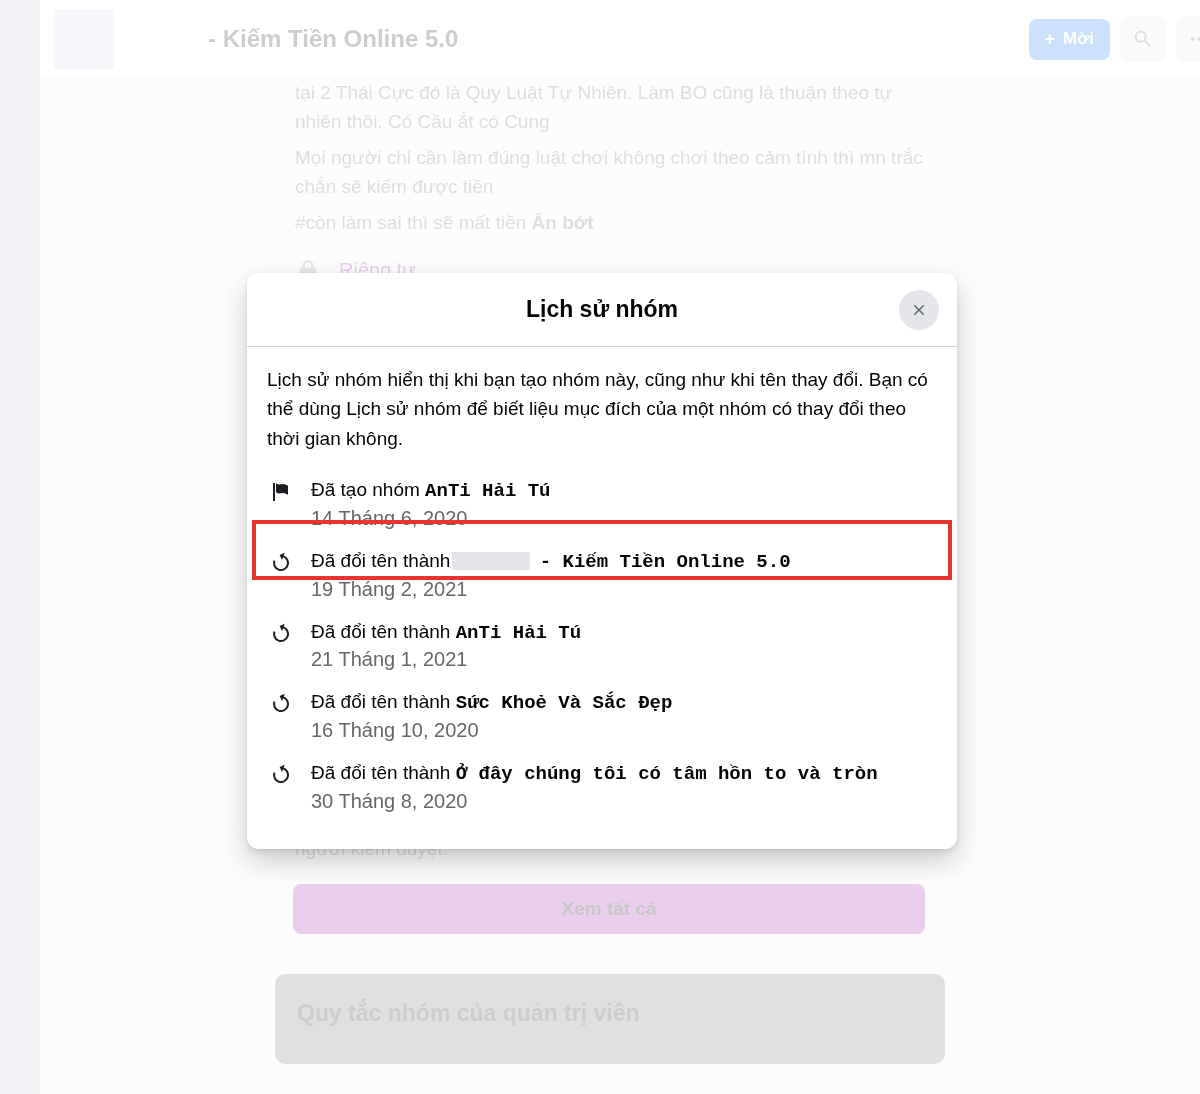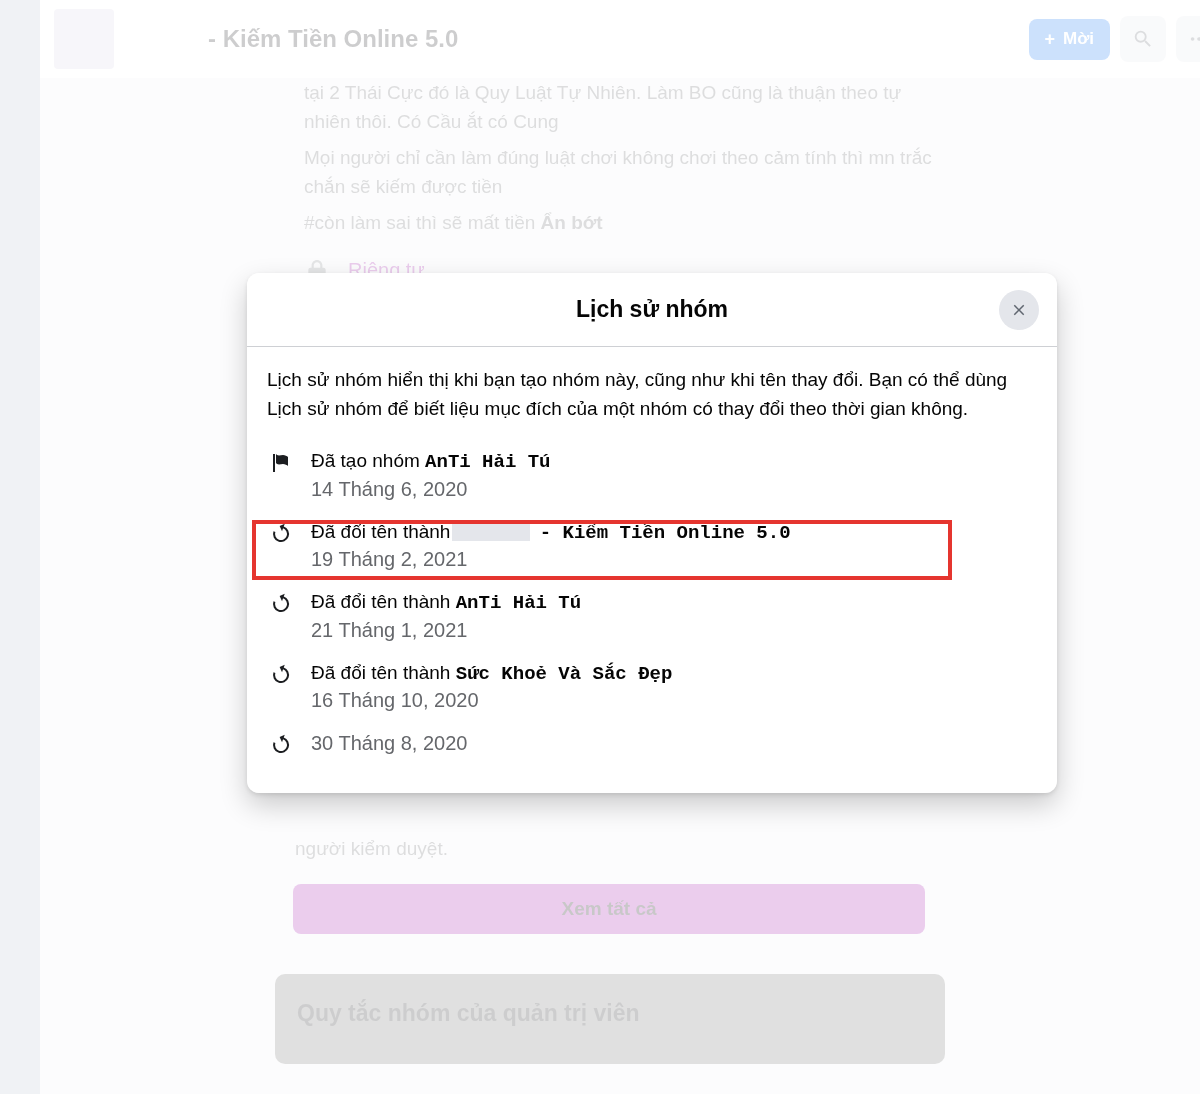--- a/index.html
+++ b/index.html
@@ -79,21 +79,21 @@
     margin-left: 10px;
     display: inline-flex;
     align-items: center;
     justify-content: center;
   }
   .icon-btn svg { fill: #606770; }
 
   
   .bg-content {
     position: absolute;
-    left: 264px;
+    left: 255px;
     top: 78px;
     width: 640px;
     z-index: 2;
     color: #65676b;
     font-size: 19px;
     line-height: 1.55;
   }
   .bg-content .p1 { margin-bottom: 6px; }
   .bg-content .p1 b { font-weight: 600; }
   .privacy-row {
@@ -147,21 +147,21 @@
     font-size: 23px;
     font-weight: 600;
     color: #1c1e21;
   }
 
   
   .modal {
     position: absolute;
     top: 273px;
     left: 207px;
-    width: 810px;
+    width: 710px;
     background: #fff;
     border-radius: 12px;
     box-shadow: 0 12px 28px rgba(0,0,0,0.2), 0 2px 4px rgba(0,0,0,0.1), inset 0 0 0 1px rgba(255,255,255,0.5);
     z-index: 10;
     padding-bottom: 24px;
   }
   .modal-header {
     height: 74px;
     display: flex;
     align-items: center;
@@ -344,20 +344,21 @@
             <div class="history-text">
               <div class="history-main"><span>Đã đổi tên thành </span><b>Sức Khoẻ Và Sắc Đẹp</b></div>
               <div class="history-date">16 Tháng 10, 2020</div>
             </div>
           </div>
           <div class="history-item">
             <div class="history-icon"><svg viewBox="0 0 24 24" width="24" height="24">
                 <path d="M12 4V1L8 5l4 4V6a6 6 0 1 1-6 6H4a8 8 0 1 0 8-8z" transform="rotate(20 12 12)"></path>
               </svg></div>
             <div class="history-text">
+              <div class="history-main"><span>Đã đổi tên thành </span><b>Ở đây chúng tôi có tâm hồn to và tròn</b></div>
               <div class="history-date">30 Tháng 8, 2020</div>
             </div>
           </div>
         </div>
     </div>
   </div>
 
   <div class="highlight-box" style="left:212px; top:520px; width:700px; height:60px;"></div>
 
 </div>

